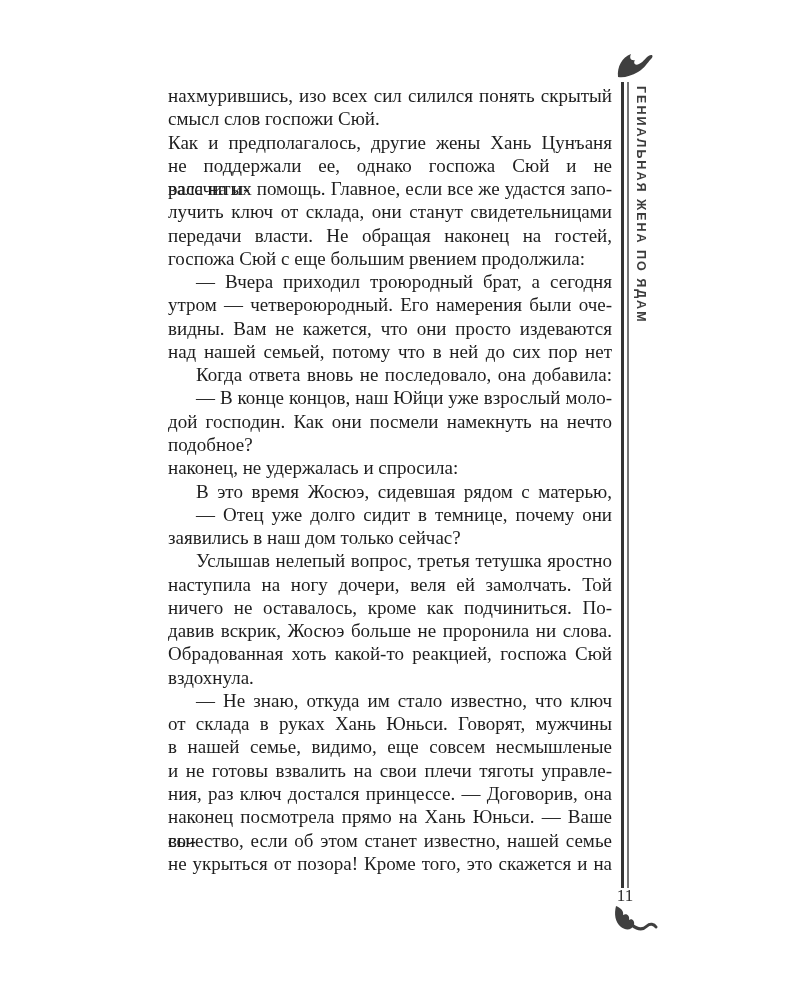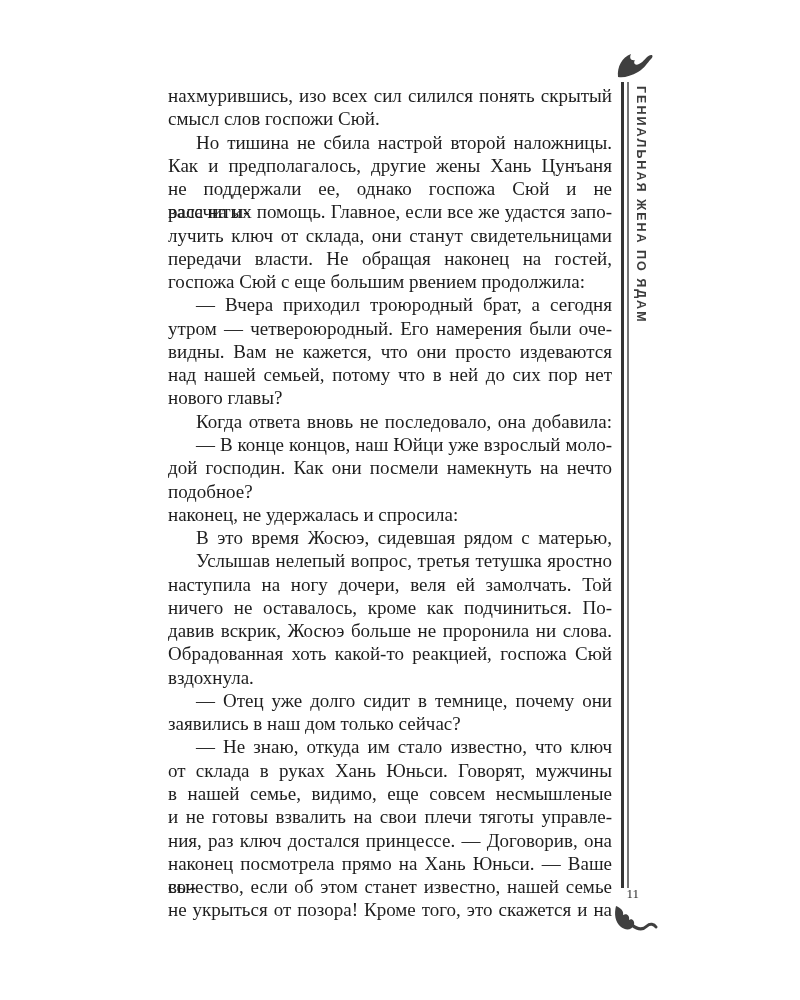--- a/index.html
+++ b/index.html
@@ -11,83 +11,81 @@
   .ln{height:23.28px;line-height:23.28px;text-align:justify;text-align-last:justify;}
   .ln.last{text-align:center;text-align-last:left;}
   .ln.ind{text-indent:28px;}
   
   .rule{position:absolute;left:621px;top:82px;height:806px;width:3px;
         border-left:3px solid #343434;border-right:2px solid #767676;}
   .vtitle{position:absolute;left:634px;top:86px;height:224px;
         writing-mode:vertical-rl;text-orientation:mixed;
         font-family:"Liberation Sans",sans-serif;font-weight:bold;
         font-size:12.5px;letter-spacing:2px;color:#3d3d3d;white-space:nowrap;}
-  .pagenum{position:absolute;left:611px;top:886px;width:28px;text-align:right;
-        font-size:13px;color:#2e2e2e;font-family:"Liberation Serif",serif;}
+  .pagenum{position:absolute;left:611px;top:886px;width:28px;text-align:center;
+        font-size:17px;color:#2e2e2e;font-family:"Liberation Serif",serif;}
   .orn{position:absolute;}
   .orn-top{left:616px;top:50px;width:38px;height:30px;}
   .orn-bottom{left:612px;top:903px;width:46px;height:30px;}
 </style>
 </head>
 <body>
 
 <div class="page">
 
   <div class="text-block">
 
     <div class="para">
       <div class="ln">нахмурившись, изо всех сил силился понять скрытый</div>
       <div class="ln last">смысл слов госпожи Сюй.</div>
     </div>
 
     <div class="para">
-      <div class="ln ind">Но тишина не сбила настрой второй наложницы.</div>
       <div class="ln">Как и предполагалось, другие жены Хань Цунъаня</div>
       <div class="ln">не поддержали ее, однако госпожа Сюй и не рассчиты-</div>
       <div class="ln">вала на их помощь. Главное, если все же удастся запо-</div>
       <div class="ln">лучить ключ от склада, они станут свидетельницами</div>
       <div class="ln">передачи власти. Не обращая наконец на гостей,</div>
       <div class="ln last">госпожа Сюй с еще большим рвением продолжила:</div>
     </div>
 
     <div class="para">
       <div class="ln ind">— Вчера приходил троюродный брат, а сегодня</div>
       <div class="ln">утром — четвероюродный. Его намерения были оче-</div>
       <div class="ln">видны. Вам не кажется, что они просто издеваются</div>
       <div class="ln">над нашей семьей, потому что в ней до сих пор нет</div>
-      <div class="ln last">нового главы?</div>
     </div>
 
     <div class="para">
       <div class="ln ind">Когда ответа вновь не последовало, она добавила:</div>
     </div>
 
     <div class="para">
       <div class="ln ind">— В конце концов, наш Юйци уже взрослый моло-</div>
       <div class="ln">дой господин. Как они посмели намекнуть на нечто</div>
       <div class="ln last">подобное?</div>
     </div>
 
     <div class="para">
       <div class="ln last">наконец, не удержалась и спросила:</div>
       <div class="ln ind">В это время Жосюэ, сидевшая рядом с матерью,</div>
     </div>
 
     <div class="para">
+      <div class="ln ind">— Отец уже долго сидит в темнице, почему они</div>
+      <div class="ln last">заявились в наш дом только сейчас?</div>
+    </div>
+
+    <div class="para">
       <div class="ln ind">Услышав нелепый вопрос, третья тетушка яростно</div>
       <div class="ln">наступила на ногу дочери, веля ей замолчать. Той</div>
       <div class="ln">ничего не оставалось, кроме как подчиниться. По-</div>
       <div class="ln">давив вскрик, Жосюэ больше не проронила ни слова.</div>
       <div class="ln">Обрадованная хоть какой-то реакцией, госпожа Сюй</div>
       <div class="ln last">вздохнула.</div>
-    </div>
-
-    <div class="para">
-      <div class="ln ind">— Отец уже долго сидит в темнице, почему они</div>
-      <div class="ln last">заявились в наш дом только сейчас?</div>
     </div>
 
     <div class="para">
       <div class="ln ind">— Не знаю, откуда им стало известно, что ключ</div>
       <div class="ln">от склада в руках Хань Юньси. Говорят, мужчины</div>
       <div class="ln">в нашей семье, видимо, еще совсем несмышленые</div>
       <div class="ln">и не готовы взвалить на свои плечи тяготы управле-</div>
       <div class="ln">ния, раз ключ достался принцессе. — Договорив, она</div>
       <div class="ln">наконец посмотрела прямо на Хань Юньси. — Ваше вы-</div>
       <div class="ln">сочество, если об этом станет известно, нашей семье</div>

